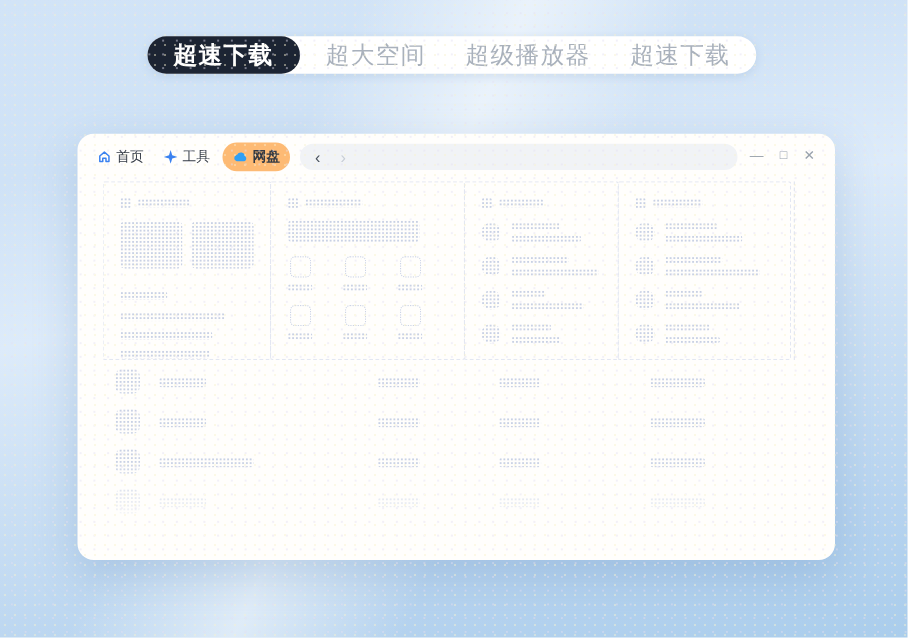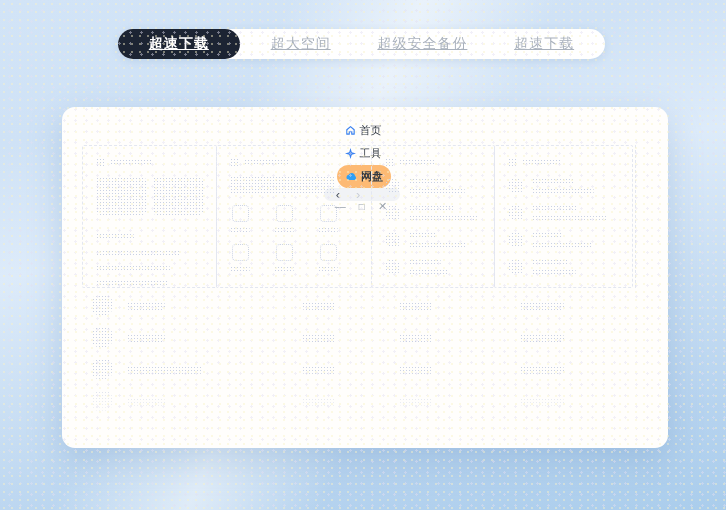--- a/index.html
+++ b/index.html
@@ -22,33 +22,32 @@
   }
 
   
   .tabbar {
     position:absolute; left:118px; top:29px; width:487px; height:30px;
     background:#ffffff; border-radius:16px; display:flex; align-items:stretch;
     box-shadow:0 2px 8px rgba(110,145,190,.20);
   }
   .tab {
     flex:1; display:flex; align-items:center; justify-content:center;
-    font-size:14px; letter-spacing:1px; color:#a9b1bc; border-radius:16px; cursor:default;
+    font-size:19px; letter-spacing:1px; color:#a9b1bc; border-radius:16px; cursor:default;
     white-space:nowrap;
-    text-decoration:underline;
   }
   .tab.active { background:#1c2433; color:#ffffff; font-weight:bold; }
 
   
   .window {
     position:absolute; left:62px; top:107px; width:606px; height:341px;
     background:#fffefc; border-radius:13px;
     box-shadow:0 12px 34px rgba(95,135,185,.28);
   }
-  .win-header { display:flex; align-items:center; height:34px; padding:12px 12px 0 8px;flex-direction:column; }
+  .win-header { display:flex; align-items:center; height:34px; padding:2px 12px 0 8px; }
   .nav-item {
     display:flex; align-items:center; gap:4px; font-size:11px; color:#333a44;
     padding:4px 8px; border-radius:13px; white-space:nowrap;
   }
   .nav-item.drive { background:#fdba74; font-weight:bold; margin-left:2px; }
   .nav-item svg { display:block; }
   .addr {
     flex:1; margin:0 10px 0 8px; background:#f1f3f6; height:21px; border-radius:11px;
     display:flex; align-items:center; padding:0 12px; font-size:11px; min-width:0;
   }
@@ -104,21 +103,21 @@
     position:absolute; left:0; right:0; bottom:0; height:78px;
     background:linear-gradient(180deg, rgba(255,254,252,0) 0%, #fffefc 72%);
   }
 </style>
 </head>
 <body>
 
 <div class="tabbar">
   <div class="tab active">超速下载</div>
   <div class="tab">超大空间</div>
-  <div class="tab">超级安全备份</div>
+  <div class="tab">超级播放器</div>
   <div class="tab">超速下载</div>
 </div>
 
 <div class="window">
 
   <div class="win-header">
 
     <div class="nav-item">
       <span>
         <svg width="11" height="11" viewBox="0 0 12 12" fill="none">

